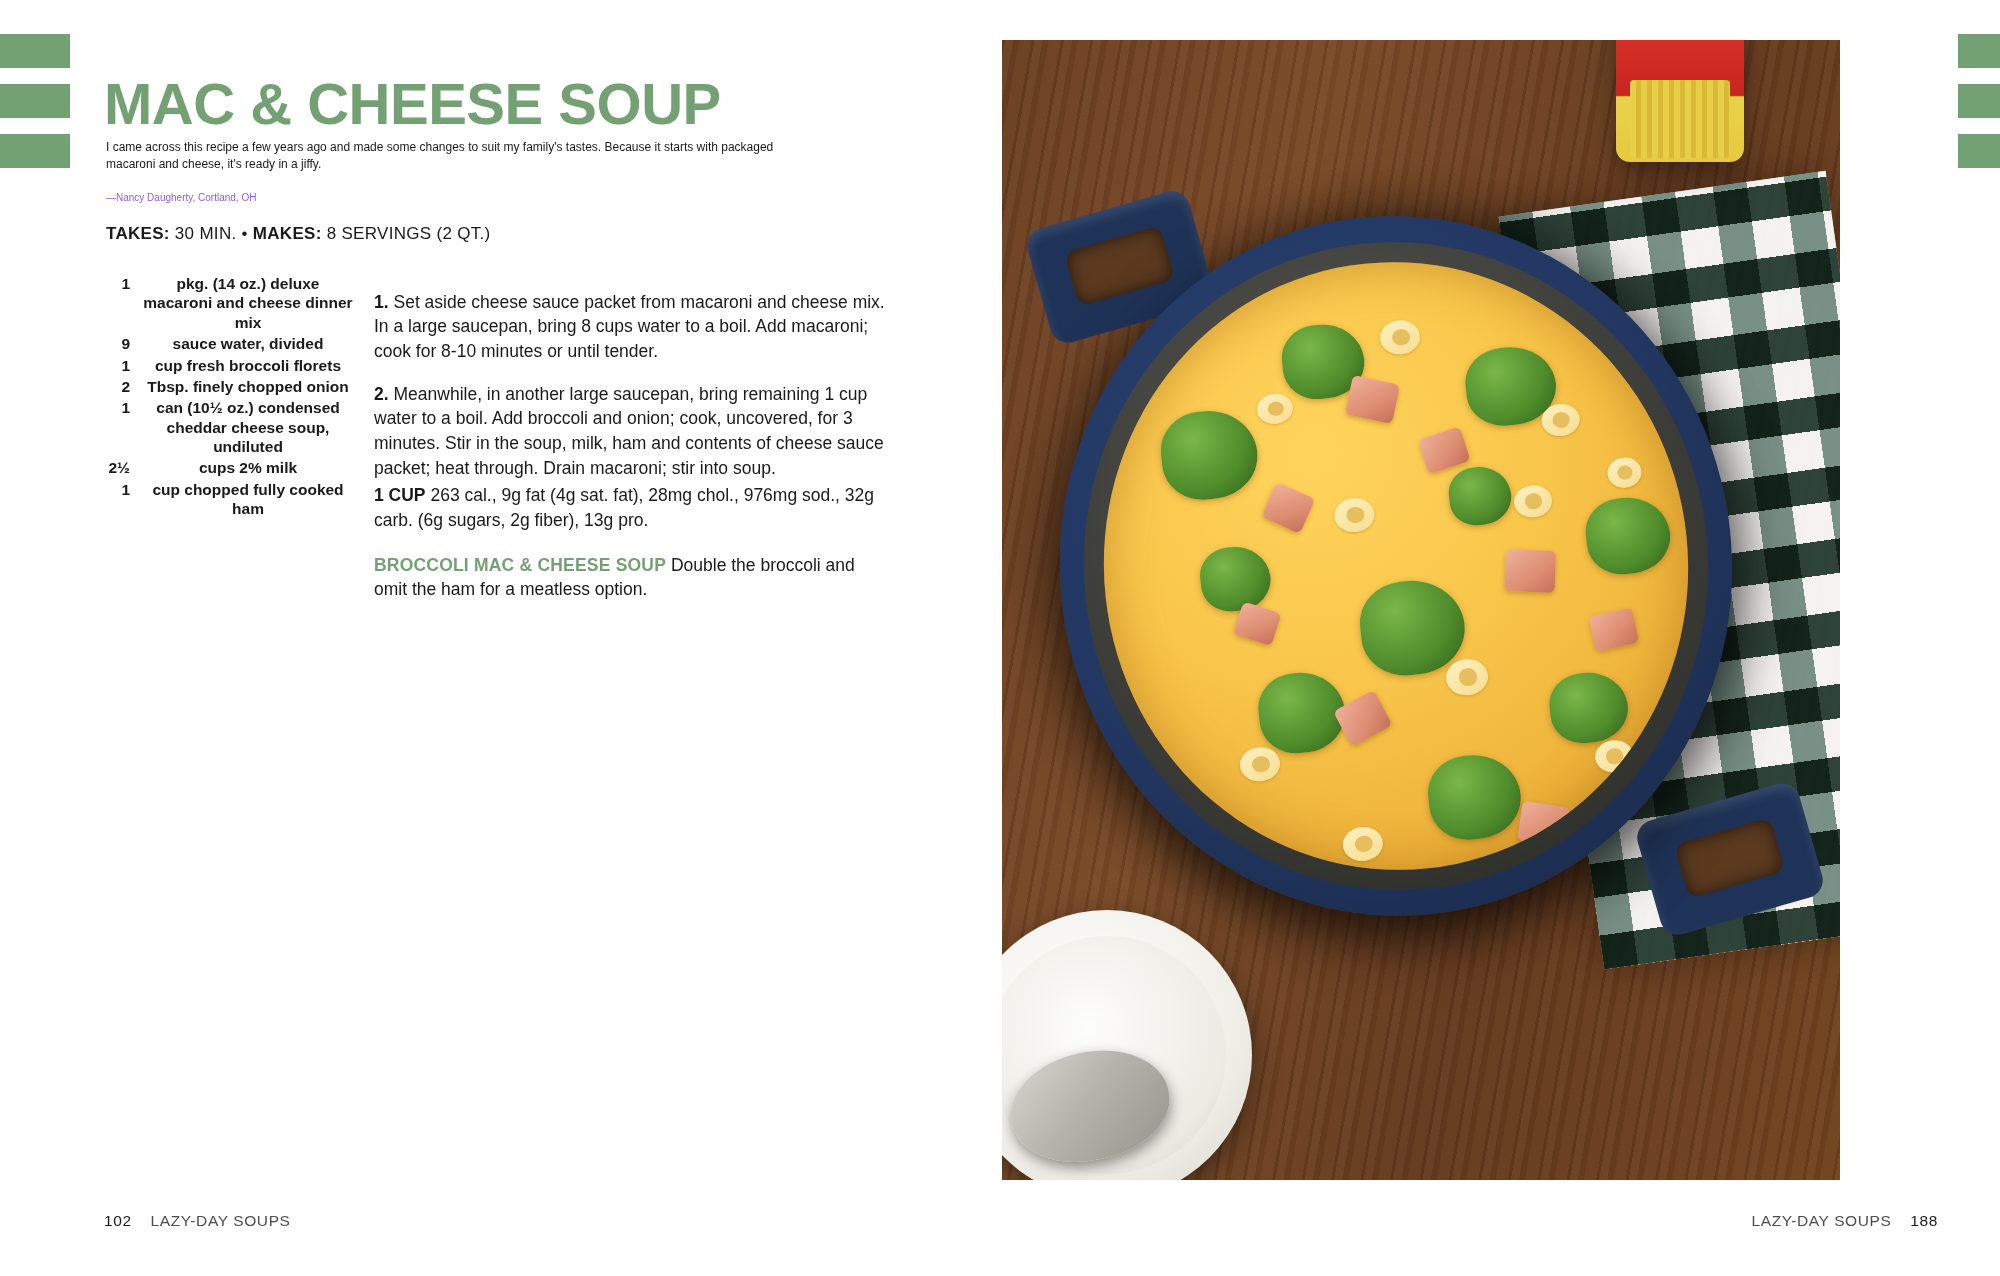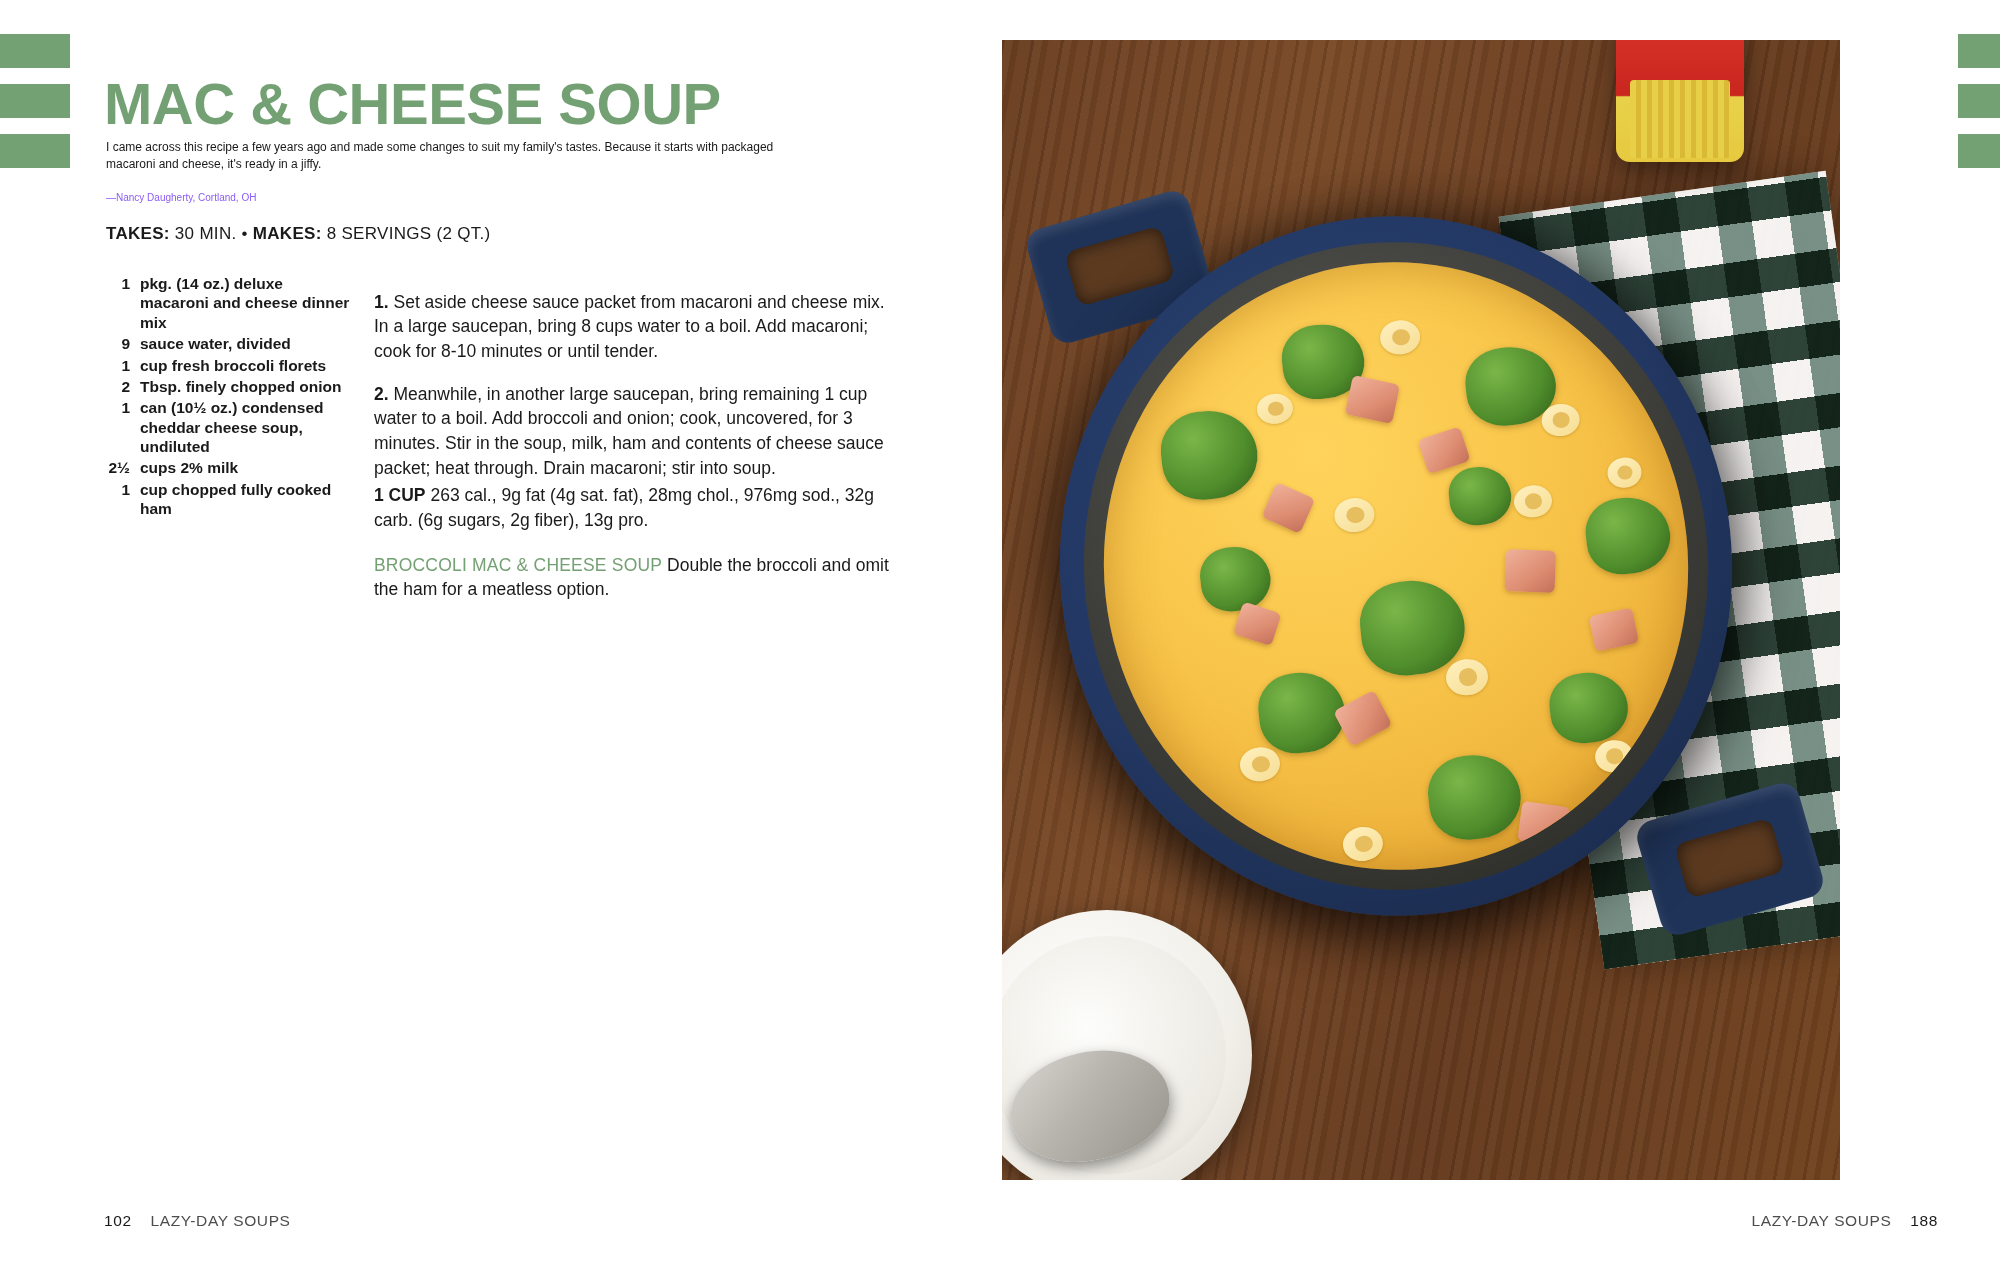--- a/index.html
+++ b/index.html
@@ -89,20 +89,21 @@
     width: 34px;
     flex: 0 0 34px;
     text-align: right;
     padding-right: 10px;
     box-sizing: border-box;
     font-weight: bold;
   }
   .ing-text {
     flex: 1;
     font-weight: bold;
+    text-align: center;
   }
 
   
   .directions {
     position: absolute;
     left: 374px;
     top: 272px;
     width: 518px;
     font-size: 17.5px;
     line-height: 1.42;
@@ -110,21 +111,21 @@
   }
   .step { margin-bottom: 2px; }
   .step-num { font-weight: bold; }
   .nutrition { margin-top: 0px; }
   .nutrition .nut-label { font-weight: bold; }
   .variation {
     margin-top: 20px;
   }
   .variation .var-title {
     color: #74a173;
-    font-weight: normal;
+    font-weight: bold;
     letter-spacing: 0.2px;
   }
 
   
   .photo {
     position: absolute;
     left: 1002px;
     top: 40px;
     width: 838px;
     height: 1140px;

